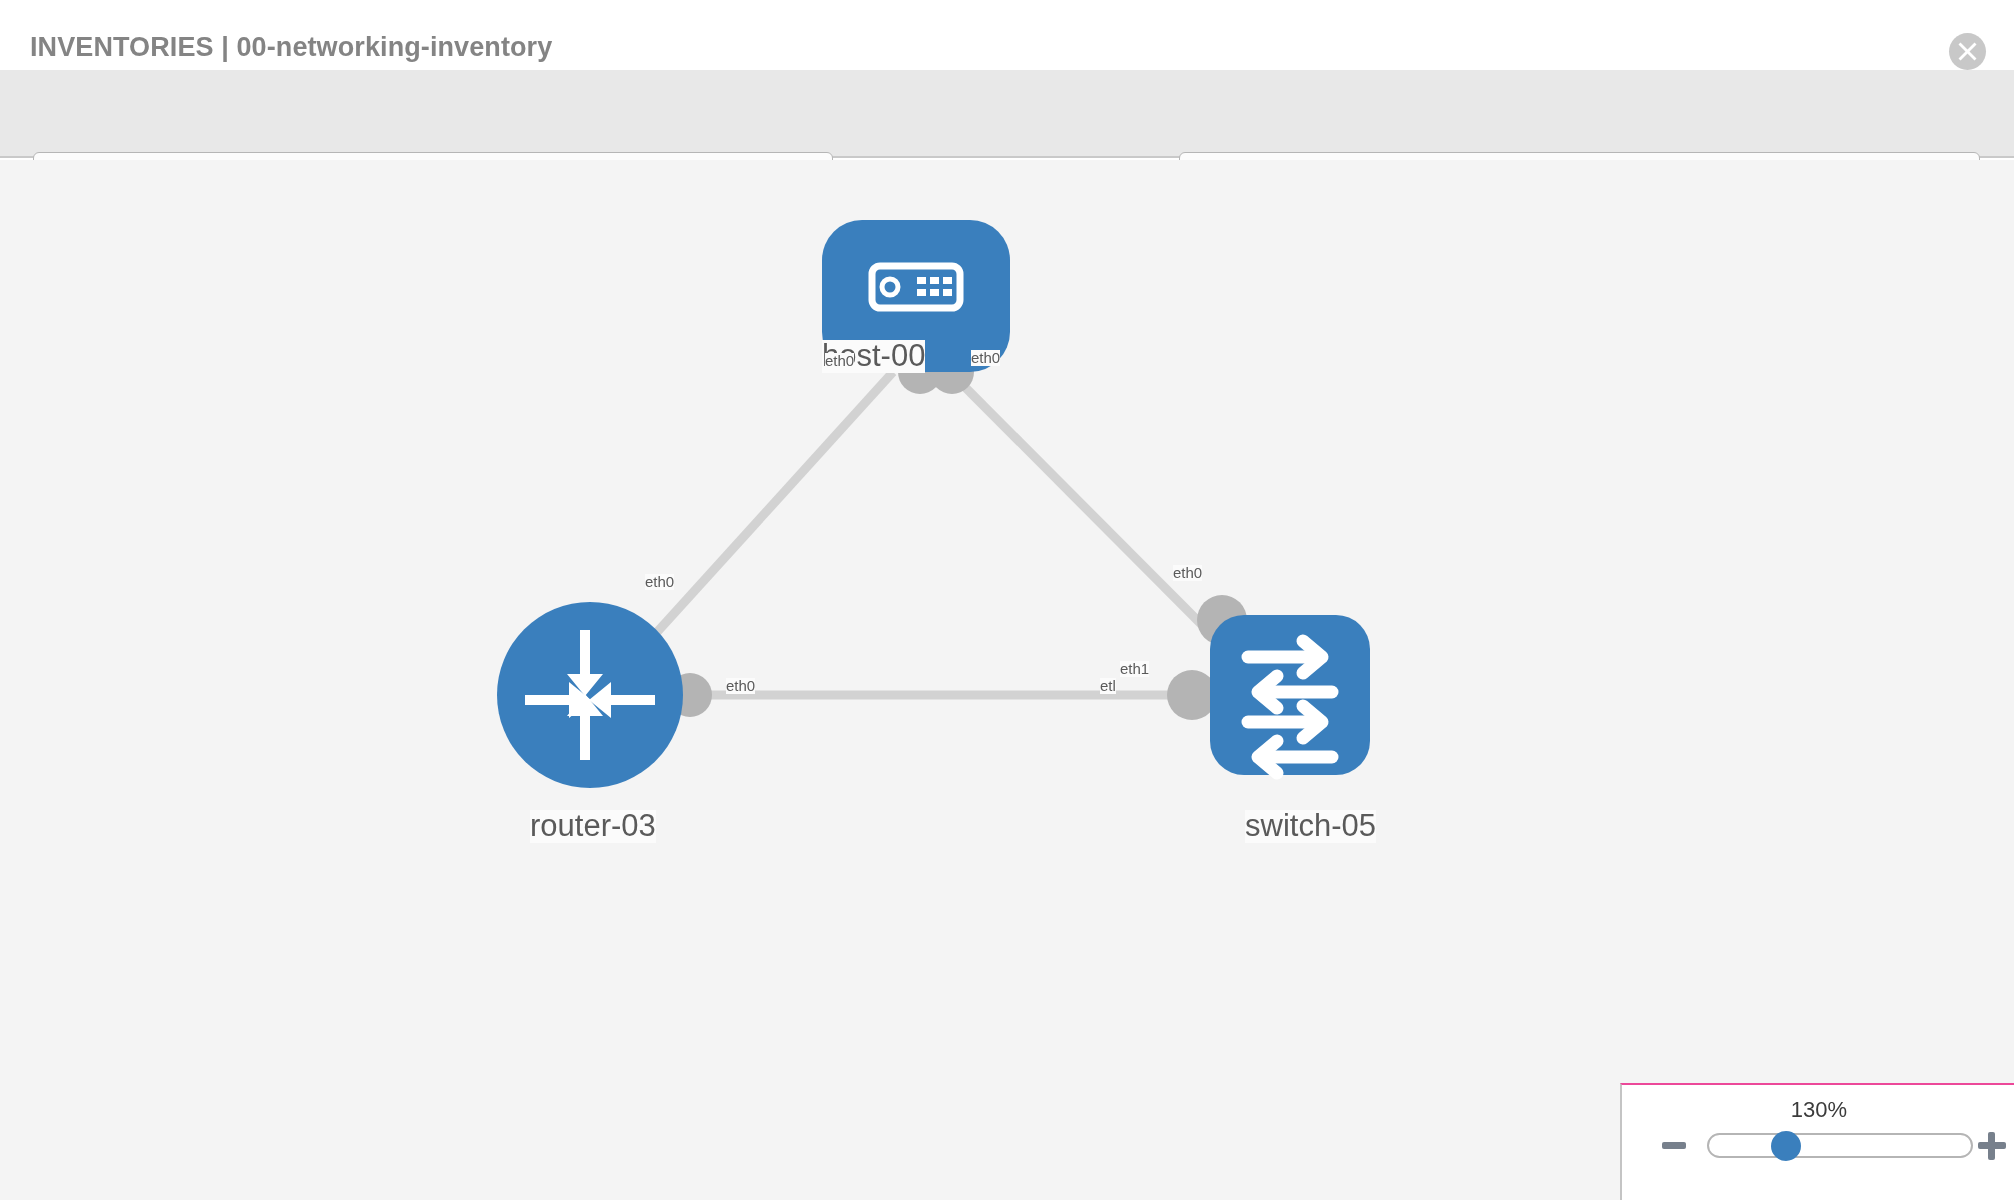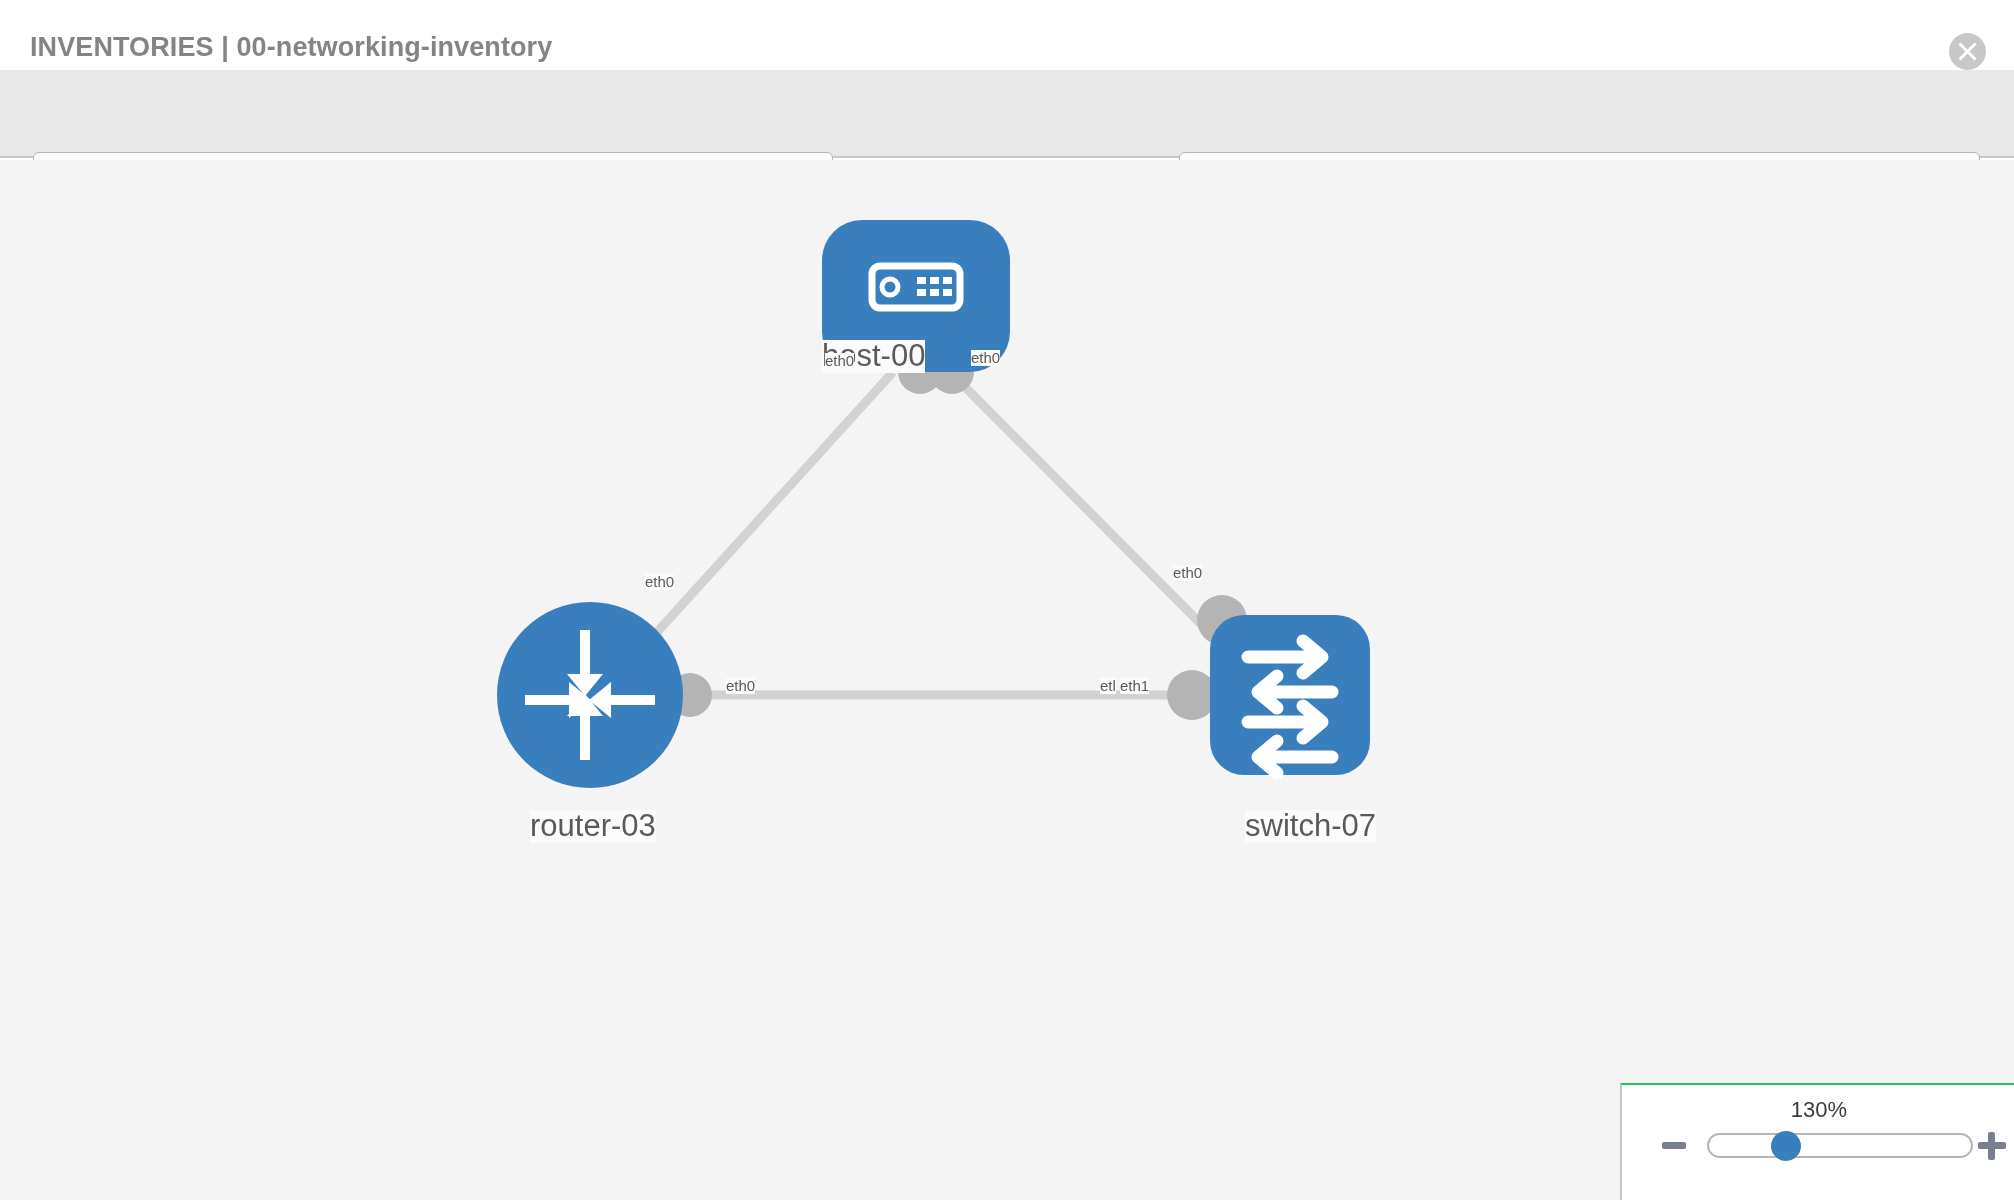--- a/index.html
+++ b/index.html
@@ -87,21 +87,21 @@
     line-height: 1.05;
   }
   .node-name { font-size: 31px; }
   .if-label  { font-size: 15px; }
 
   
   #zoom-panel {
     position: absolute; left: 1620px; top: 1083px;
     width: 394px; height: 117px;
     background: #ffffff;
-    border-top: 2px solid #22c55e;
+    border-top: 2px solid #ec4899;
     border-left: 2px solid #c4c4c4;
   }
   #zoom-pct {
     position: absolute; top: 12px; left: 0; width: 394px;
     text-align: center;
     font-size: 22px; color: #3b3b3b;
   }
   #zoom-minus {
     position: absolute; left: 40px; top: 57px;
     width: 24px; height: 7px; border-radius: 2px;
@@ -226,29 +226,29 @@
           <path d="M1248 562 L1320 562"></path>
           <path d="M1303 546 L1322 562 L1303 578"></path>
           <path d="M1332 597 L1260 597"></path>
           <path d="M1277 581 L1258 597 L1277 613"></path>
         </g>
       </g>
     </svg>
 
     <div class="nlabel node-name" style="left:822px; top:180px;">host-00</div>
     <div class="nlabel node-name" style="left:530px; top:650px;">router-03</div>
-    <div class="nlabel node-name" style="left:1245px; top:650px;">switch-07</div>
+    <div class="nlabel node-name" style="left:1245px; top:650px;">switch-05</div>
 
     <div class="nlabel if-label" style="left:825px; top:193px;">eth0</div>
     <div class="nlabel if-label" style="left:971px; top:190px;">eth0</div>
     <div class="nlabel if-label" style="left:645px; top:414px;">eth0</div>
     <div class="nlabel if-label" style="left:1173px; top:405px;">eth0</div>
     <div class="nlabel if-label" style="left:726px; top:518px;">eth0</div>
     <div class="nlabel if-label" style="left:1100px; top:518px;">etl</div>
-    <div class="nlabel if-label" style="left:1120px; top:518px;">eth1</div>
+    <div class="nlabel if-label" style="left:1120px; top:501px;">eth1</div>
 
   </div>
 
   <div id="zoom-panel">
     <div id="zoom-pct">130%</div>
     <div id="zoom-minus"></div>
     <div id="zoom-track"></div>
     <div id="zoom-thumb"></div>
     <div id="zoom-plus"></div>
   </div>

